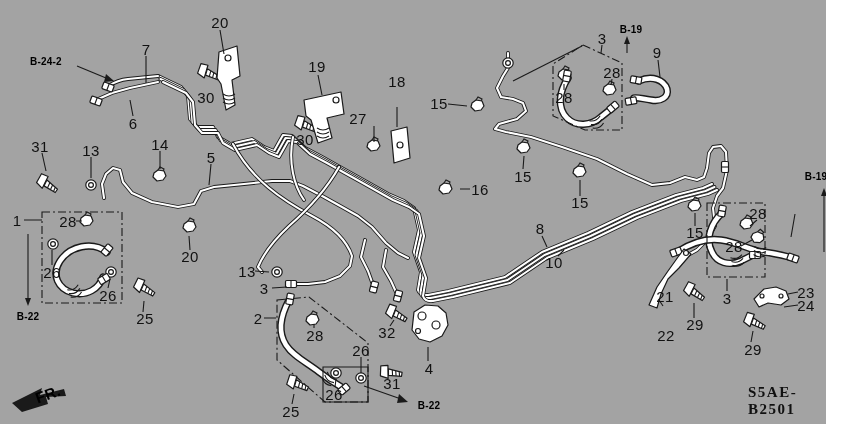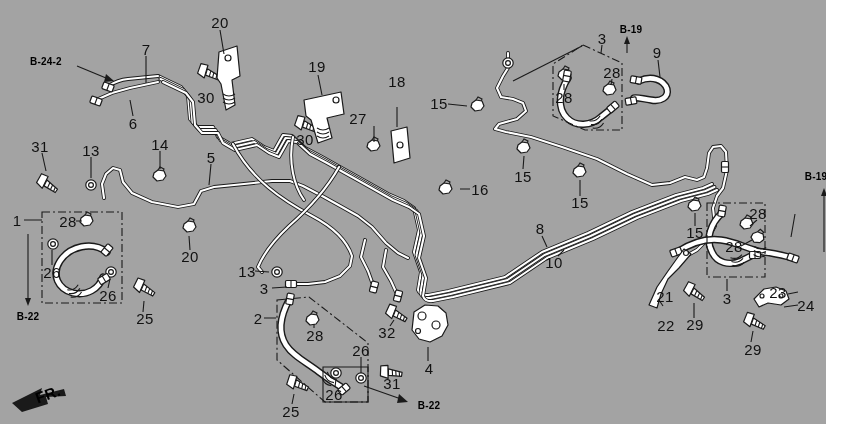--- a/index.html
+++ b/index.html
@@ -281,27 +281,28 @@
   <div class="co" style="left:145px;top:318px">25</div>
   <div class="co" style="left:315px;top:335px">28</div>
   <div class="co" style="left:387px;top:332px">32</div>
   <div class="co" style="left:361px;top:350px">26</div>
   <div class="co" style="left:429px;top:368px">4</div>
   <div class="co" style="left:392px;top:383px">31</div>
   <div class="co" style="left:334px;top:394px">26</div>
   <div class="co" style="left:291px;top:411px">25</div>
   <div class="co" style="left:727px;top:298px">3</div>
   <div class="co" style="left:665px;top:296px">21</div>
-  <div class="co" style="left:666px;top:325px">22</div>
+  <div class="co" style="left:666px;top:335px">22</div>
   <div class="co" style="left:695px;top:324px">29</div>
-  <div class="co" style="left:778px;top:292px">23</div>
+  <div class="co" style="left:806px;top:292px">23</div>
   <div class="co" style="left:806px;top:305px">24</div>
   <div class="co" style="left:753px;top:349px">29</div>
 
   <div class="co ref" style="left:46px;top:62px">B-24-2</div>
   <div class="co ref" style="left:631px;top:30px">B-19</div>
   <div class="co ref" style="left:816px;top:177px">B-19</div>
   <div class="co ref" style="left:28px;top:317px">B-22</div>
   <div class="co ref" style="left:429px;top:406px">B-22</div>
 
   <div class="fr">FR.</div>
+  <div class="code">S5AE-B2501</div>
 
 </div>
 
 </body></html>

